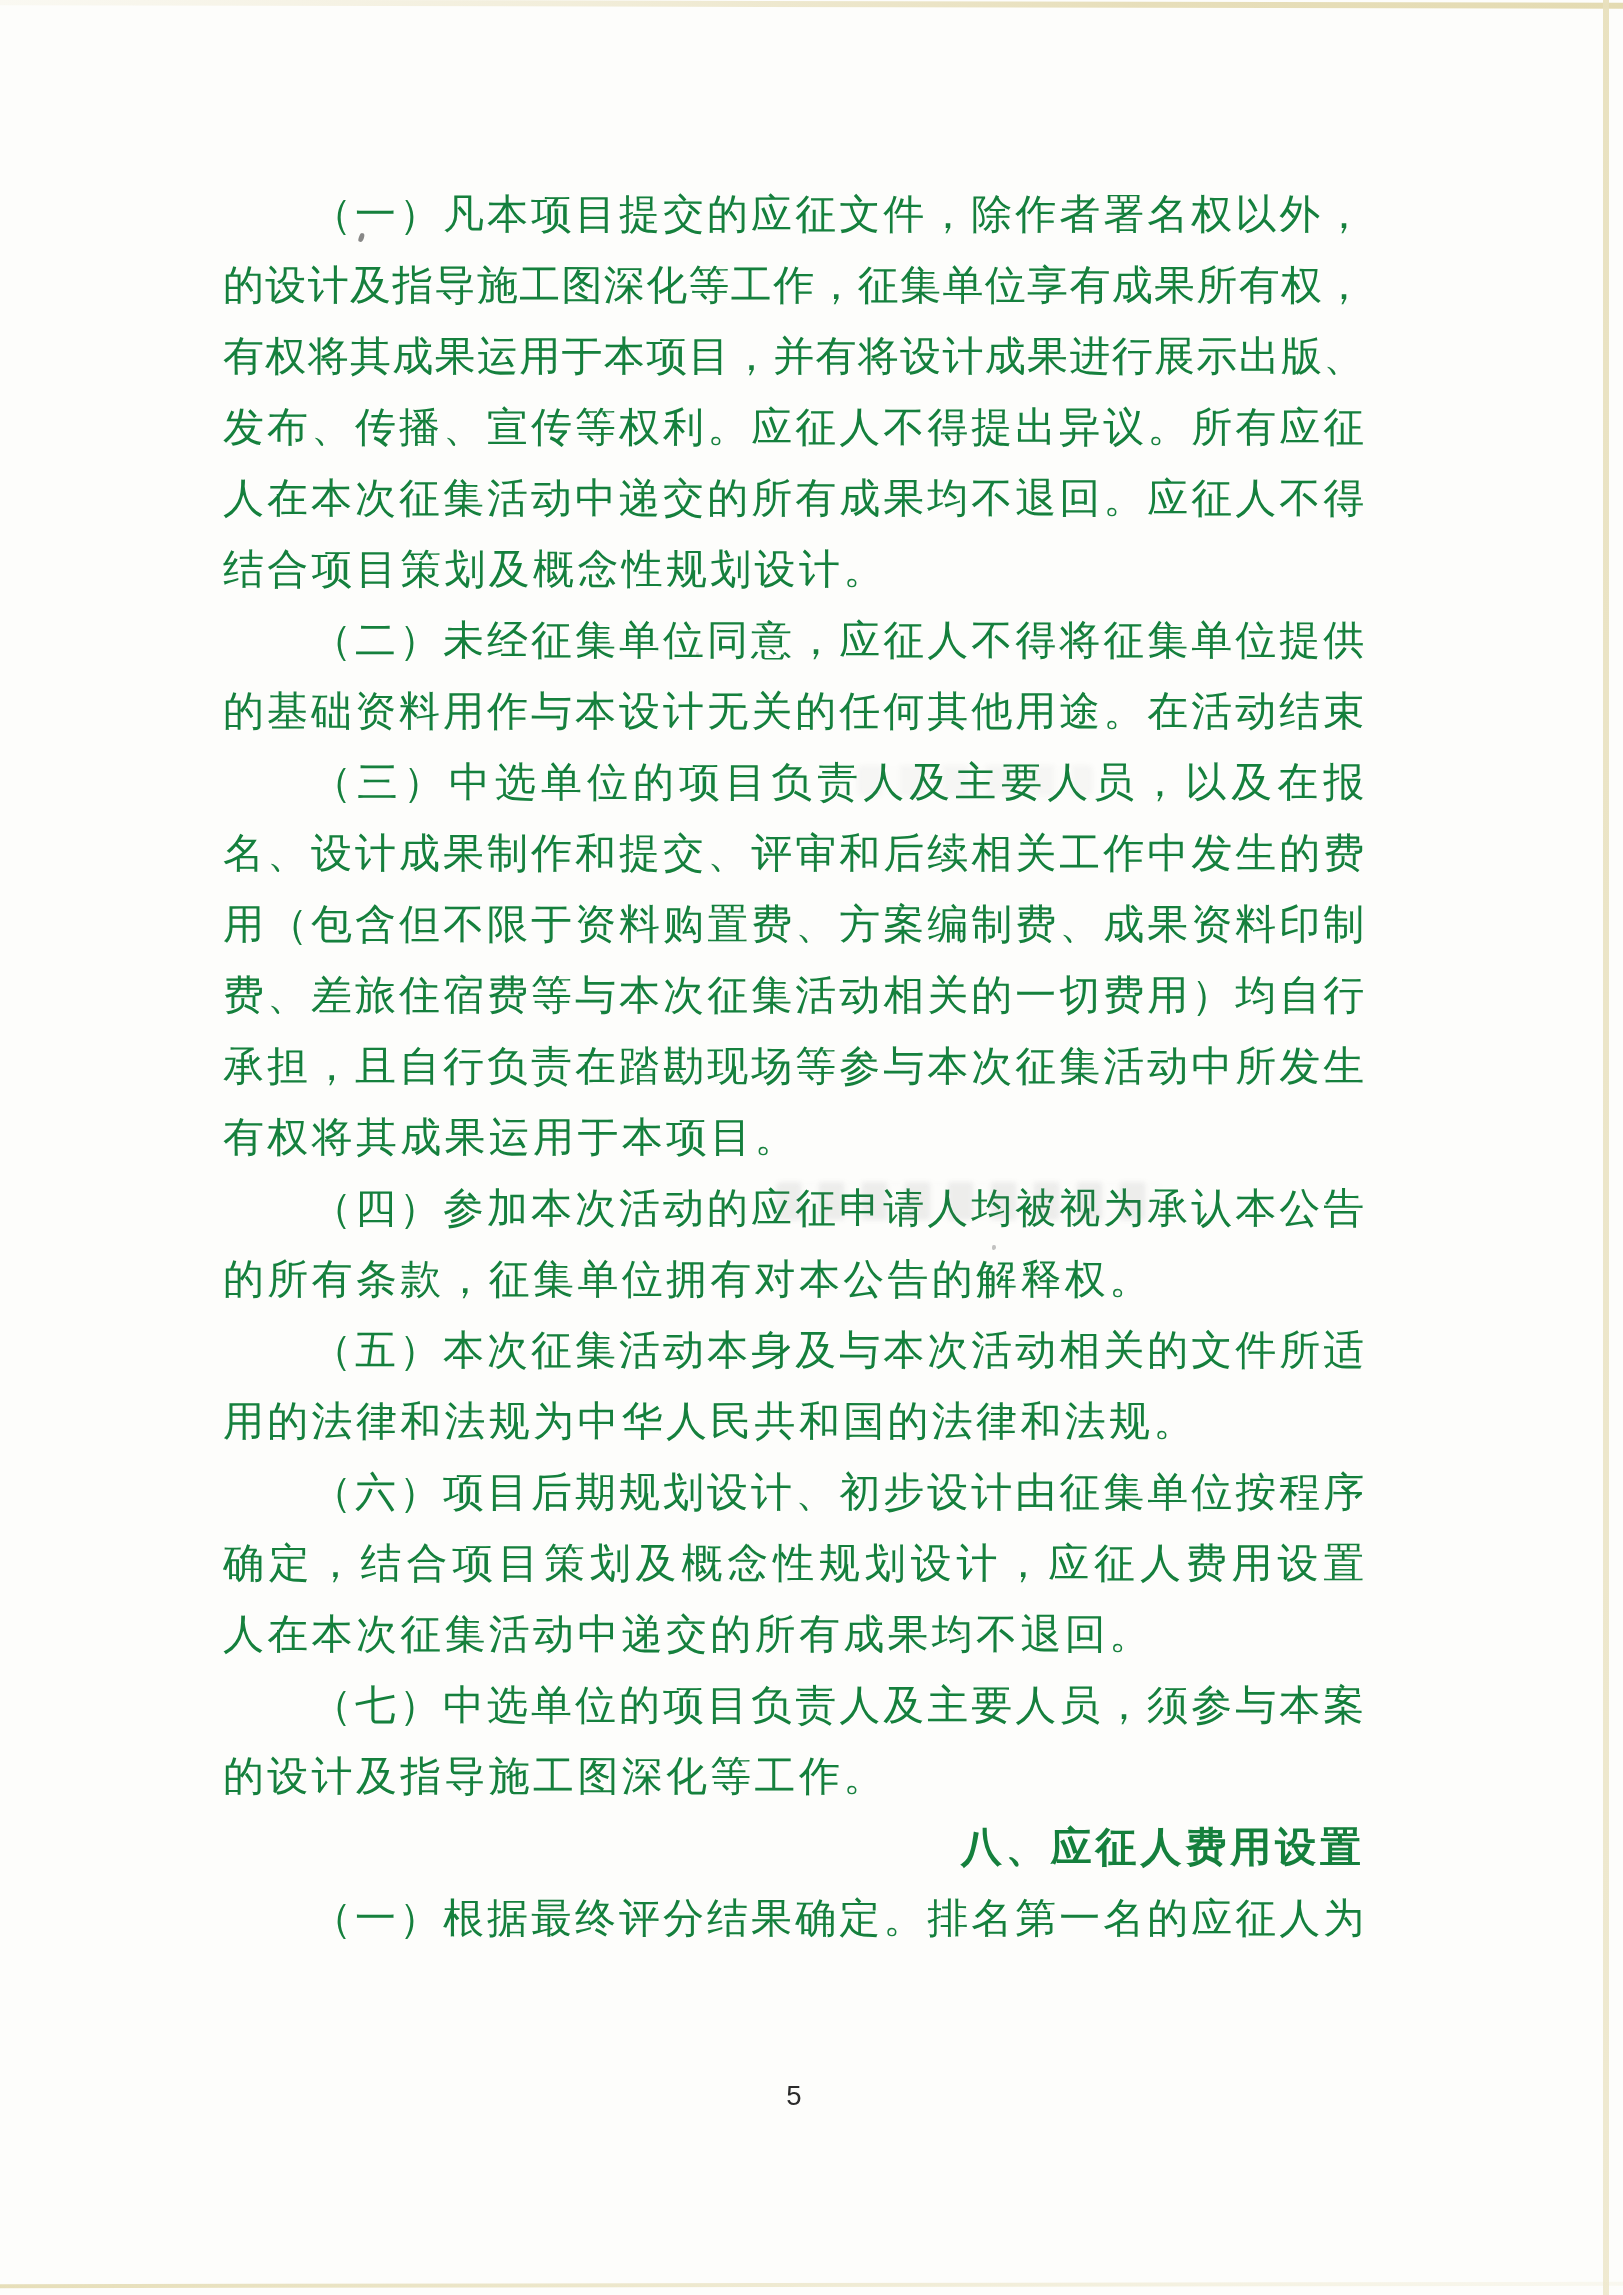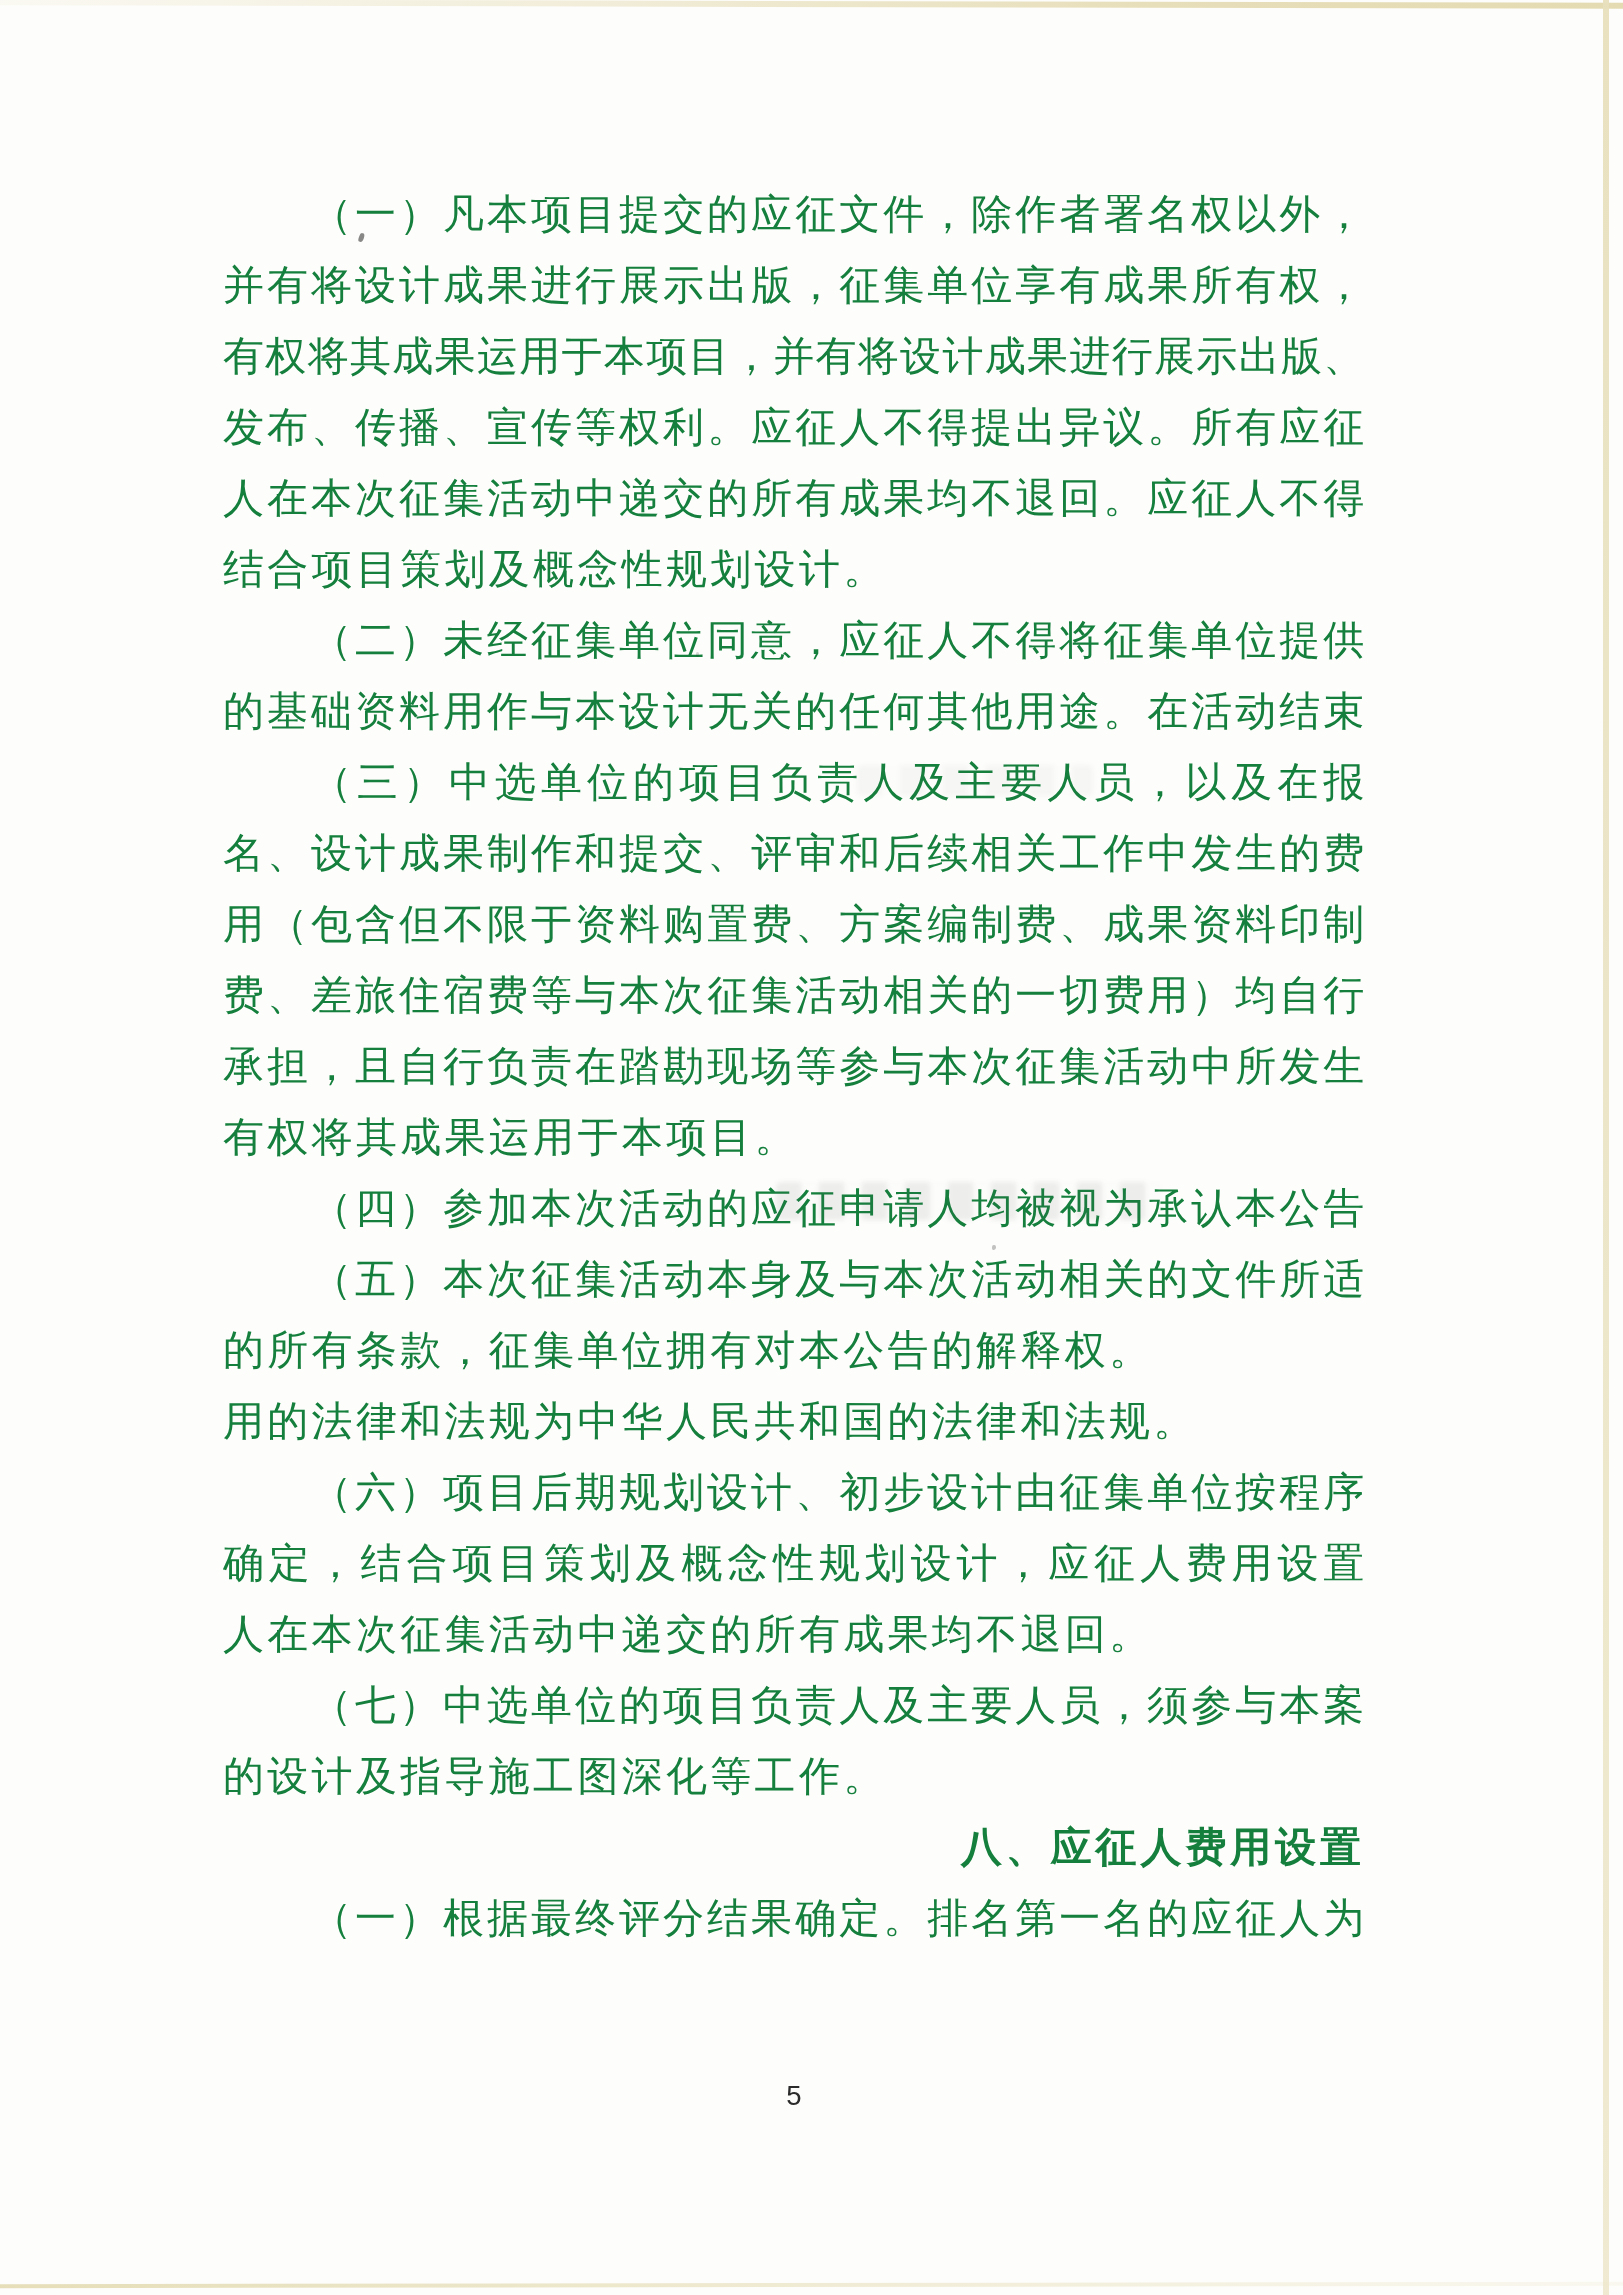--- a/index.html
+++ b/index.html
@@ -87,36 +87,36 @@
 <body>
 
 <div class="page">
 
   <div class="edge-top"></div>
   <div class="edge-right"></div>
   <div class="edge-bottom"></div>
 
   <main class="text-block">
     <p class="line indent fill">（一）凡本项目提交的应征文件，除作者署名权以外，</p>
-    <p class="line fill">并有将设计成果进行展示出版，征集单位享有成果所有权，</p>
+    <p class="line fill">的设计及指导施工图深化等工作，征集单位享有成果所有权，</p>
     <p class="line fill">有权将其成果运用于本项目，并有将设计成果进行展示出版、</p>
     <p class="line fill">发布、传播、宣传等权利。应征人不得提出异议。所有应征</p>
     <p class="line fill">人在本次征集活动中递交的所有成果均不退回。应征人不得</p>
     <p class="line">结合项目策划及概念性规划设计。</p>
     <p class="line indent fill">（二）未经征集单位同意，应征人不得将征集单位提供</p>
     <p class="line fill">的基础资料用作与本设计无关的任何其他用途。在活动结束</p>
     <p class="line indent fill">（三）中选单位的项目负责人及主要人员，以及在报</p>
     <p class="line fill">名、设计成果制作和提交、评审和后续相关工作中发生的费</p>
     <p class="line fill">用（包含但不限于资料购置费、方案编制费、成果资料印制</p>
     <p class="line fill">费、差旅住宿费等与本次征集活动相关的一切费用）均自行</p>
     <p class="line fill">承担，且自行负责在踏勘现场等参与本次征集活动中所发生</p>
     <p class="line">有权将其成果运用于本项目。</p>
     <p class="line indent fill">（四）参加本次活动的应征申请人均被视为承认本公告</p>
+    <p class="line">的所有条款，征集单位拥有对本公告的解释权。</p>
     <p class="line indent fill">（五）本次征集活动本身及与本次活动相关的文件所适</p>
-    <p class="line">的所有条款，征集单位拥有对本公告的解释权。</p>
     <p class="line">用的法律和法规为中华人民共和国的法律和法规。</p>
     <p class="line indent fill">（六）项目后期规划设计、初步设计由征集单位按程序</p>
     <p class="line fill">确定，结合项目策划及概念性规划设计，应征人费用设置</p>
     <p class="line">人在本次征集活动中递交的所有成果均不退回。</p>
     <p class="line indent fill">（七）中选单位的项目负责人及主要人员，须参与本案</p>
     <p class="line">的设计及指导施工图深化等工作。</p>
     <p class="line indent heading">八、应征人费用设置</p>
     <p class="line indent fill">（一）根据最终评分结果确定。排名第一名的应征人为</p>
   </main>
 

